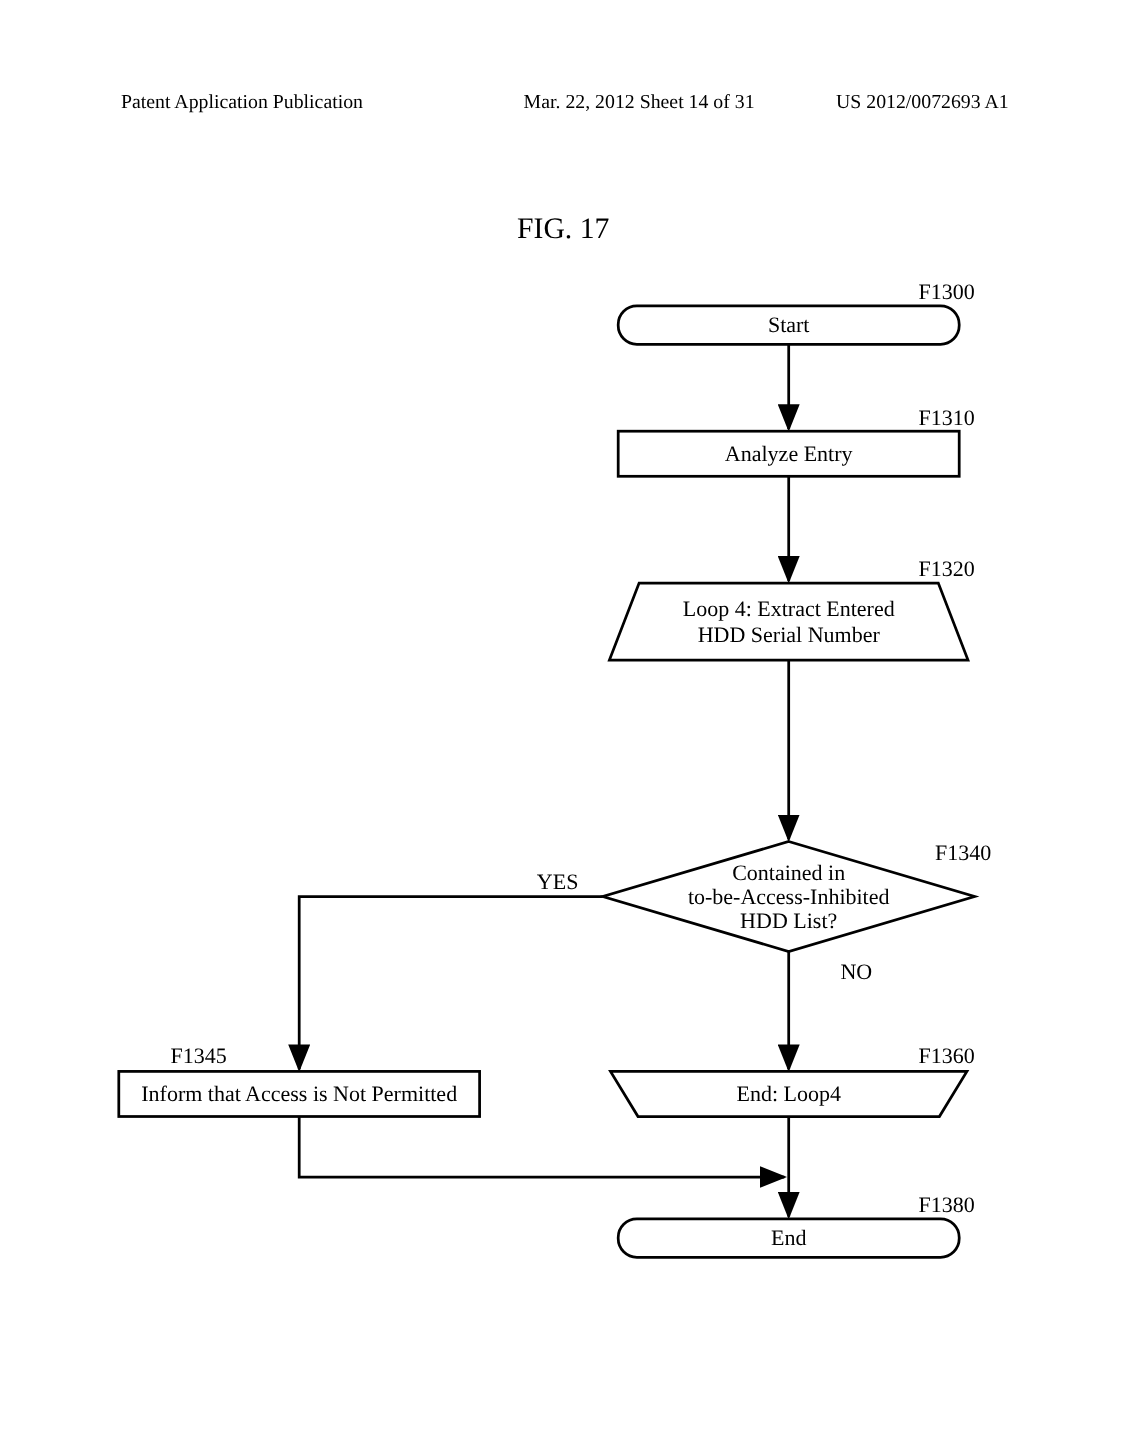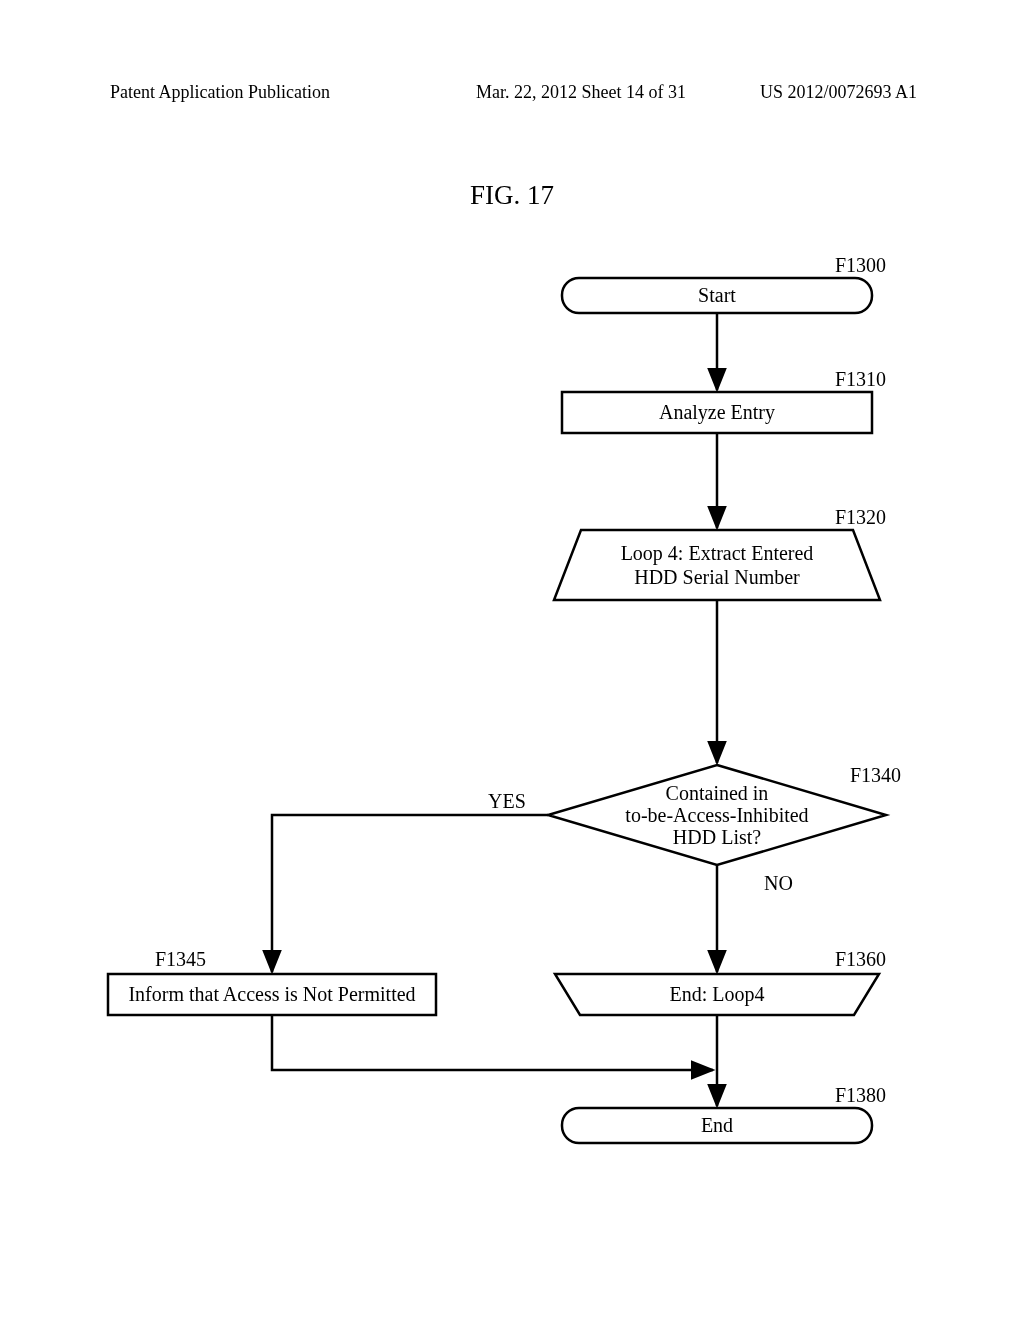--- a/index.html
+++ b/index.html
@@ -28,21 +28,21 @@
     left: 450px;
     margin-left: 26px;
   }
   .hdr-right {
     position: absolute;
     left: 760px;
     text-align: center;
   }
   .fig-title {
     position: absolute;
-    top: 180px;
+    top: 192px;
     left: 0;
     width: 1024px;
     text-align: center;
     font-size: 27px;
   }
   svg {
     position: absolute;
     top: 0;
     left: 0;
   }

